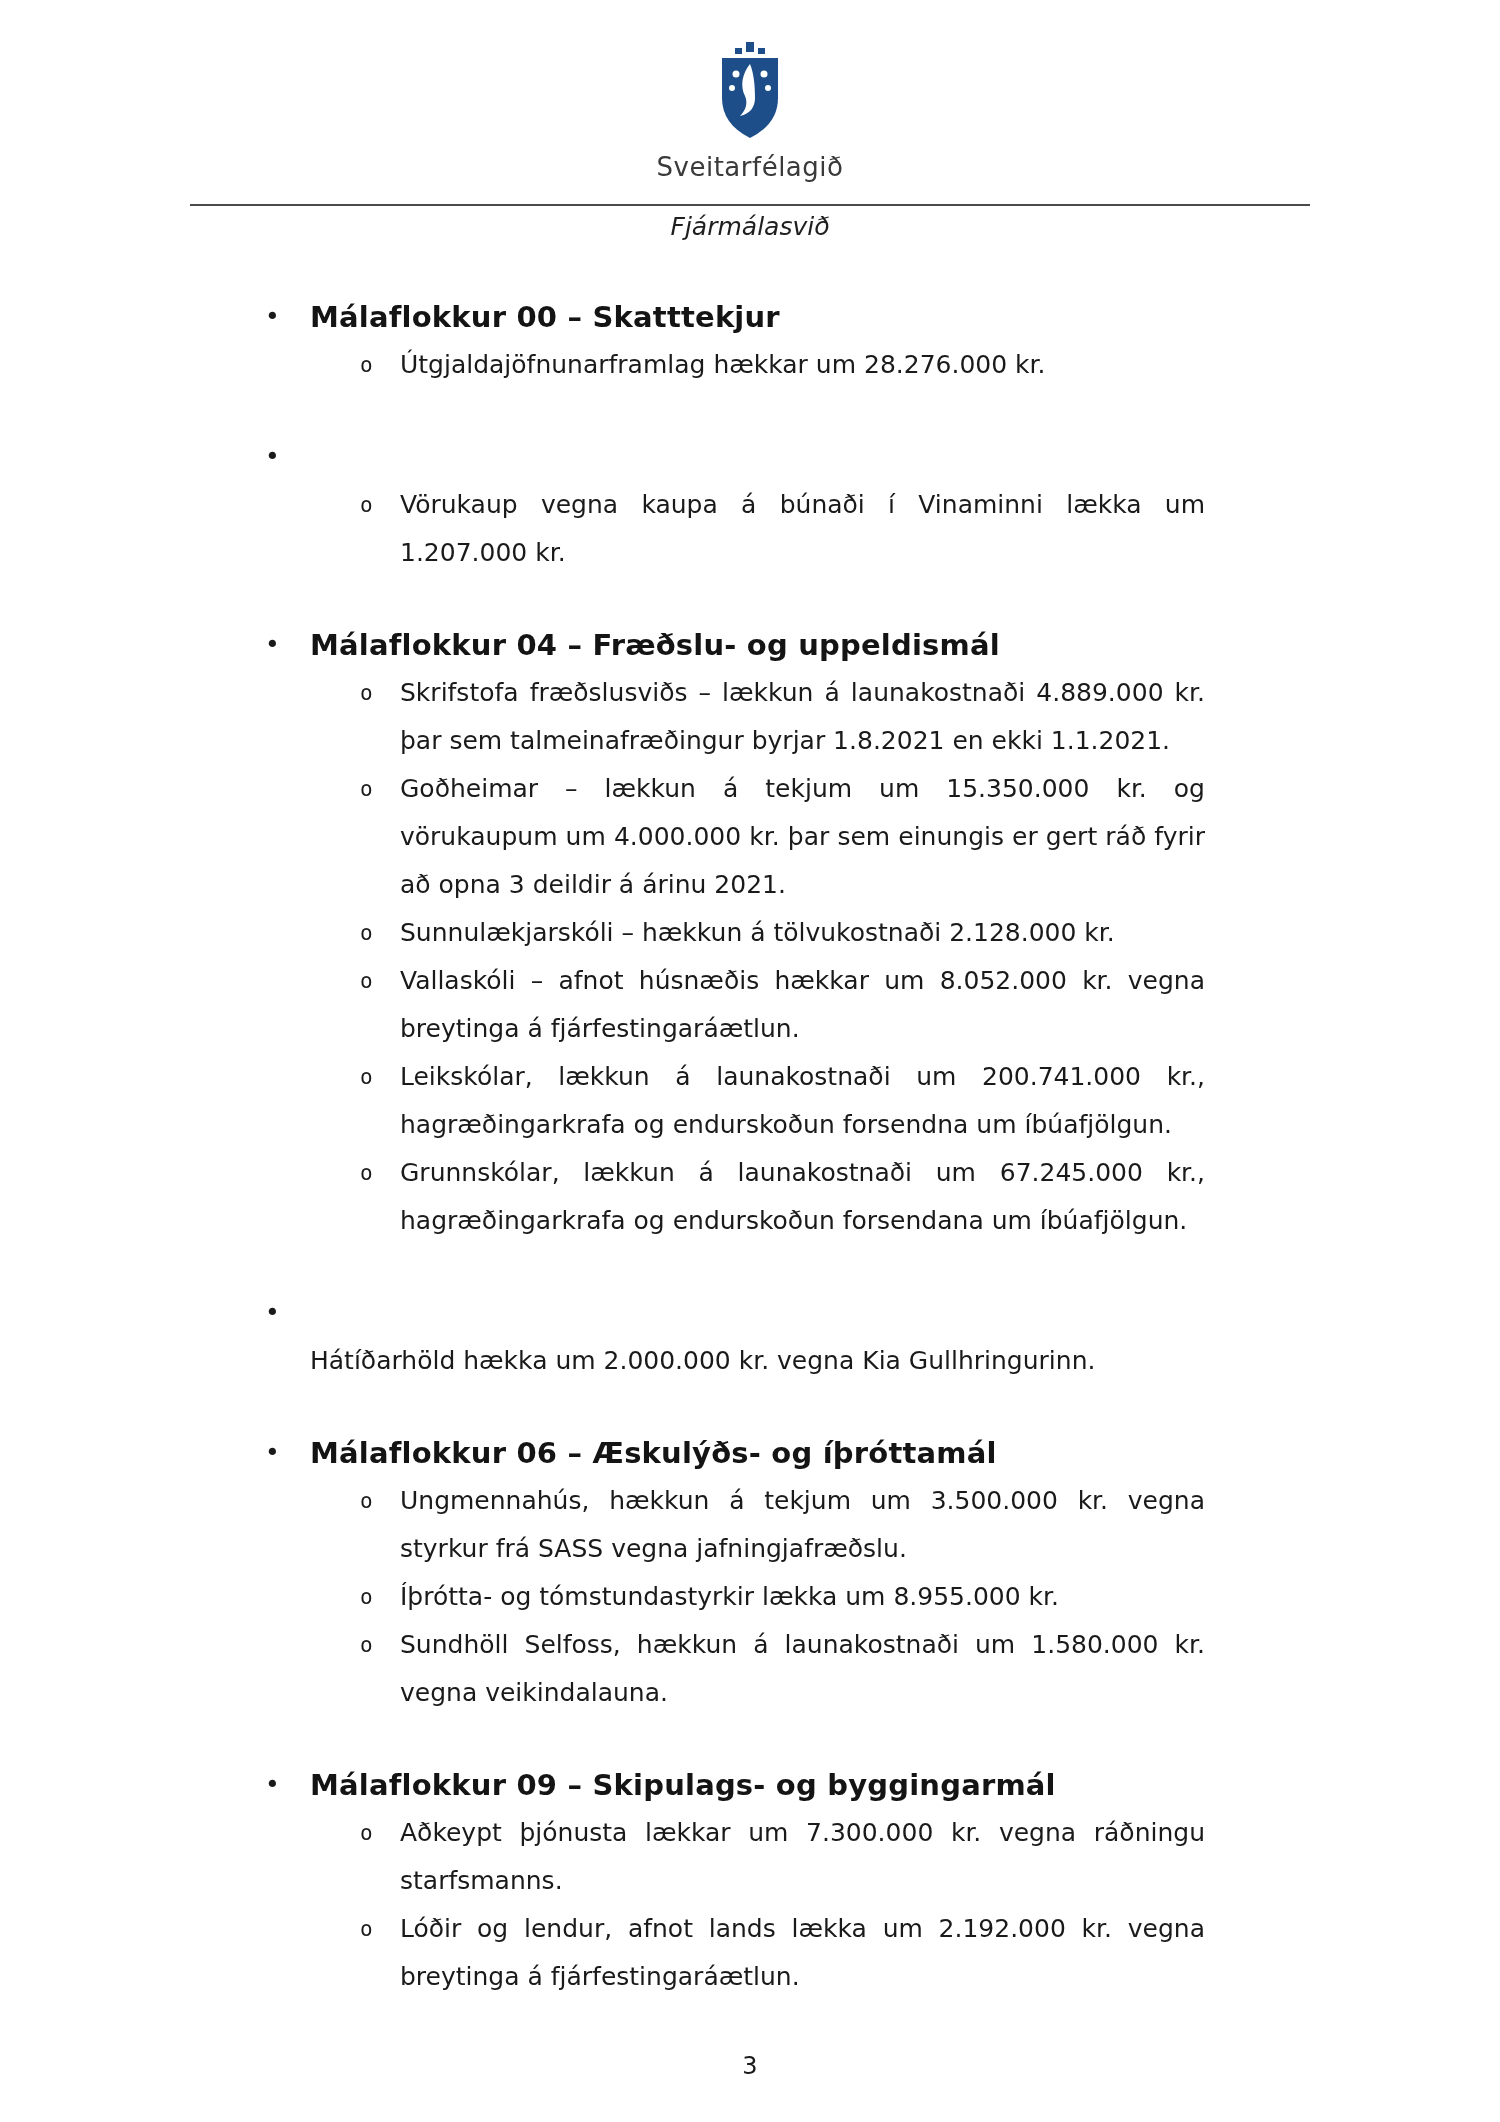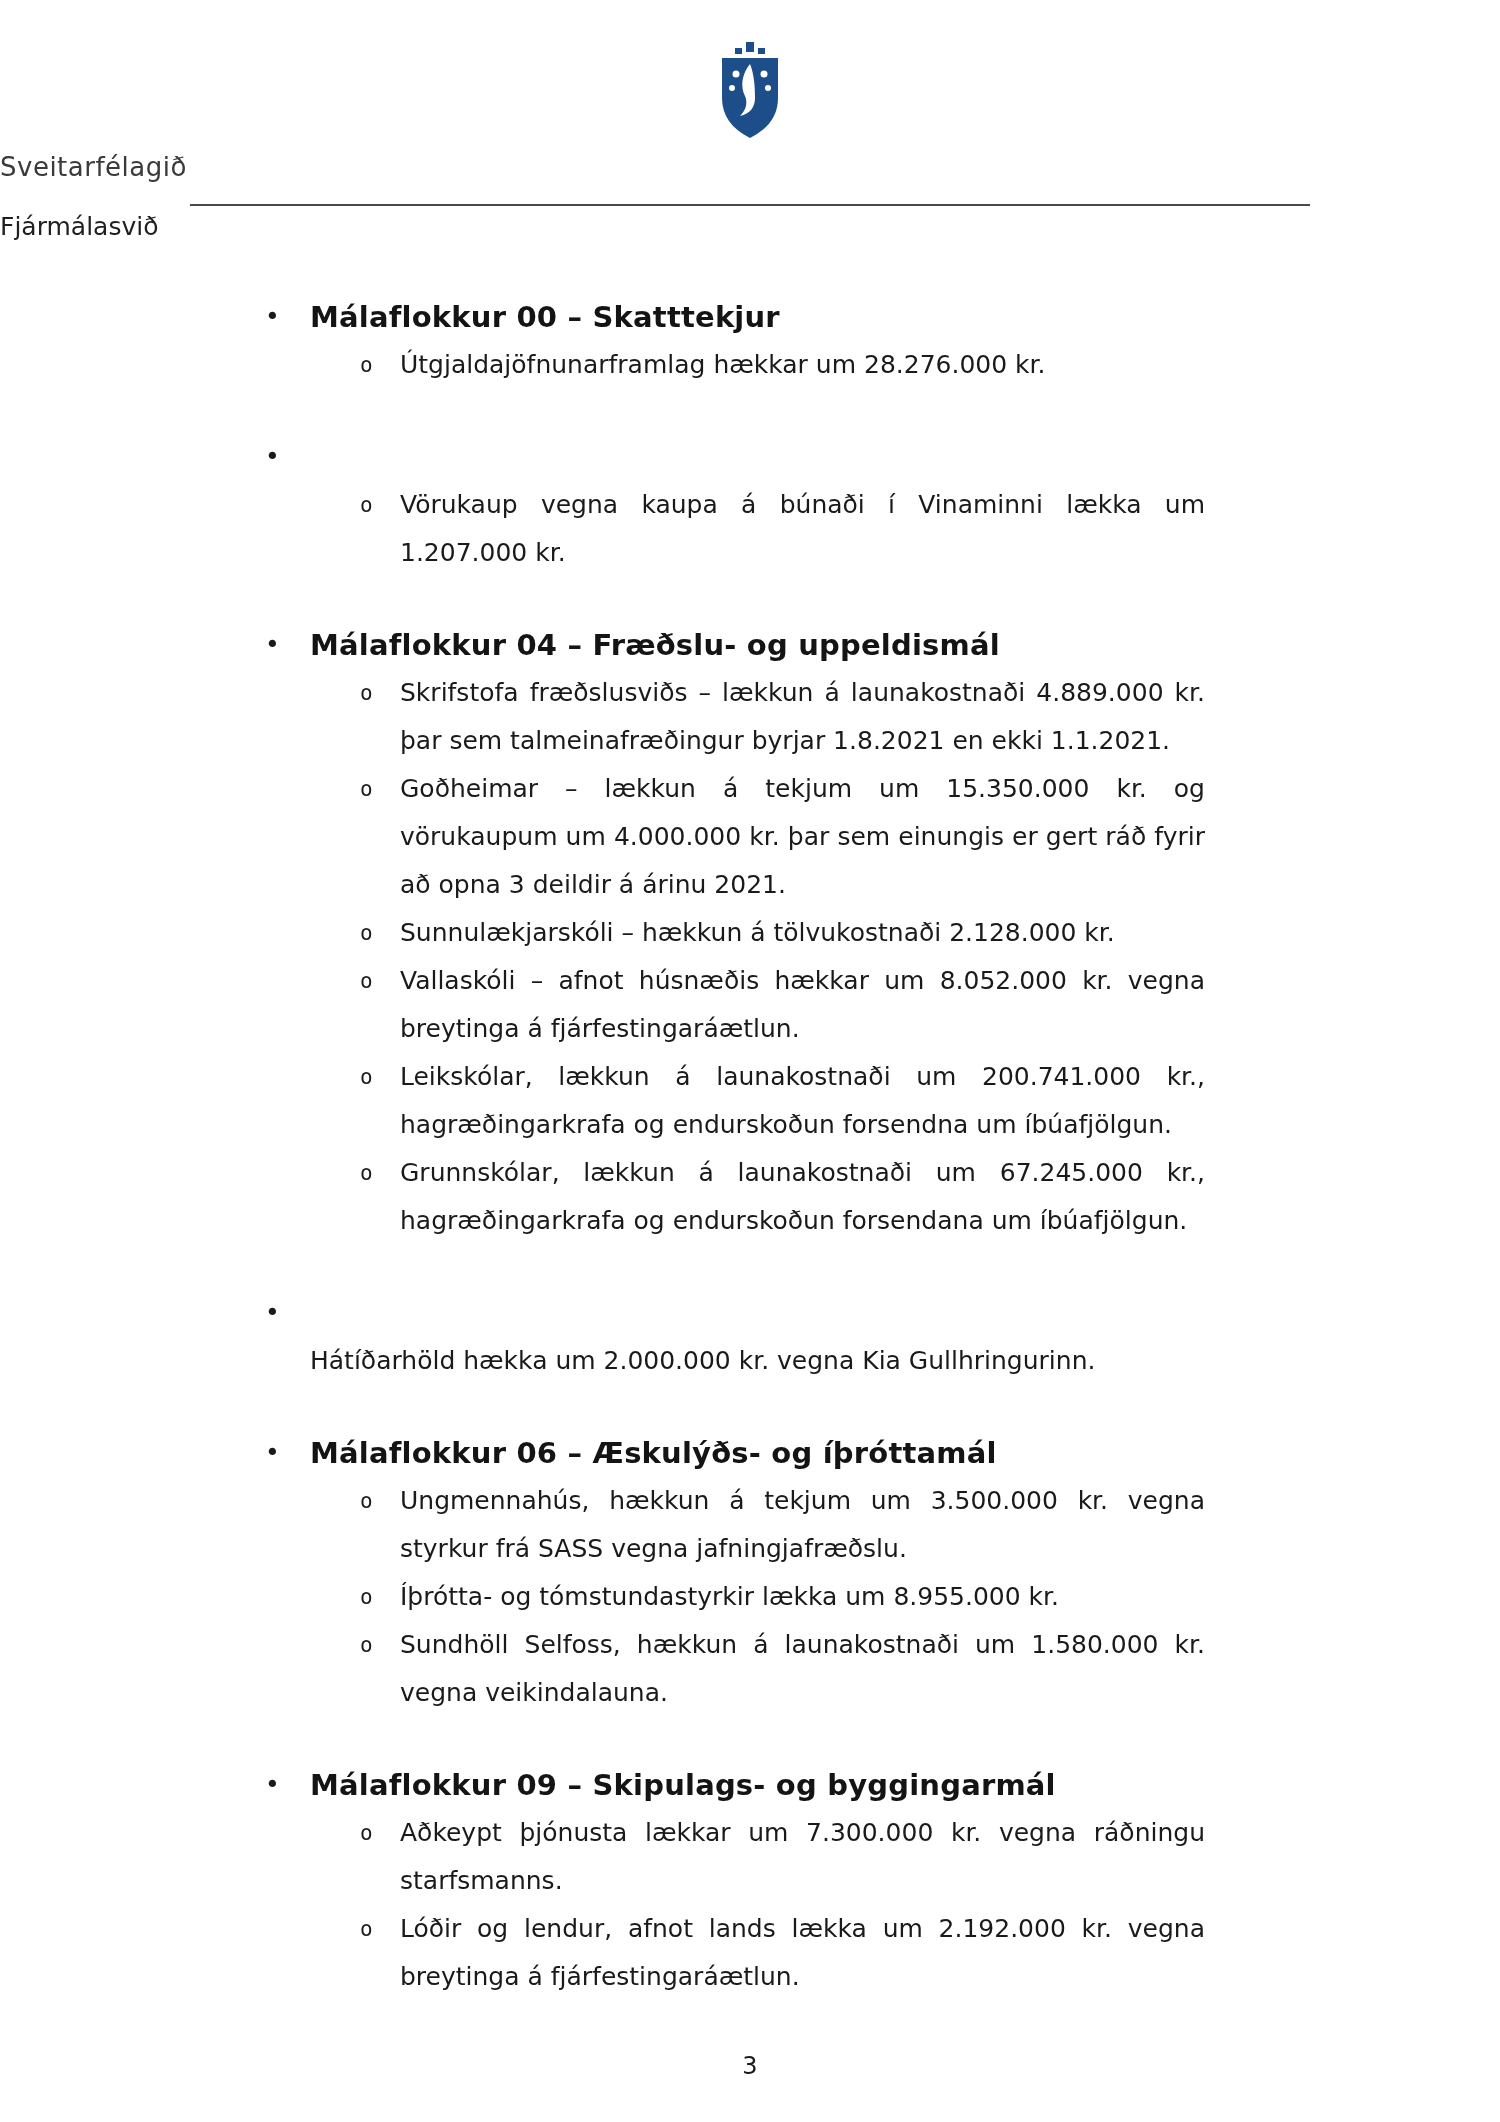--- a/index.html
+++ b/index.html
@@ -12,41 +12,42 @@
     position: relative;
     overflow: hidden;
   }
   .page {
     width: 1500px;
     height: 2122px;
     position: relative;
     padding-top: 40px;
   }
   
-  .header { }
+  .header { text-align: center; }
   .logo-wrap { display: flex; justify-content: center; }
   .org-line1 {
     font-size: 26px;
     color: #3a3a3a;
     margin-top: 8px;
     letter-spacing: 0.5px;
   }
   .org-line2 {
     font-size: 38px;
     font-weight: bold;
     color: #262626;
     letter-spacing: 1.5px;
     margin-top: 2px;
   }
   .divider {
     width: 1120px;
     margin: 22px auto 6px auto;
     border-bottom: 2px solid #4a4a4a;
   }
   .dept {
+    font-style: italic;
     font-size: 25px;
     color: #1f1f1f;
   }
   
   .content {
     margin: 52px 295px 0 265px; 
     font-size: 25px;
     line-height: 48px;
   }
   .sec { margin-bottom: 44px; }

